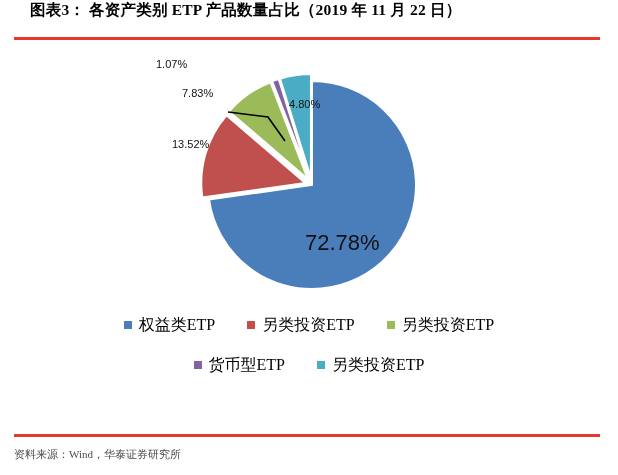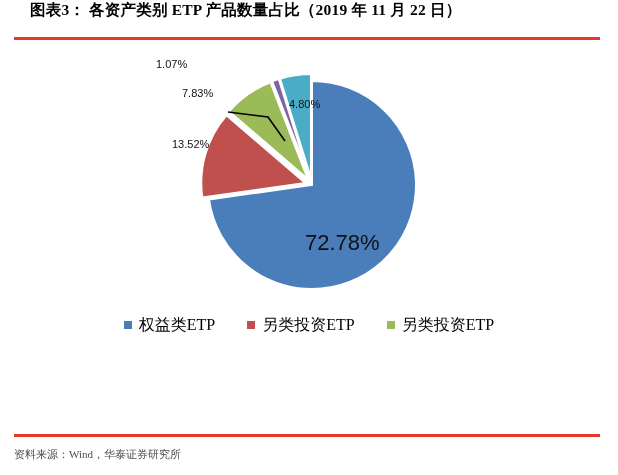--- a/index.html
+++ b/index.html
@@ -153,16 +153,26 @@
       </div>
       <div class="legend-item">
         <span class="legend-swatch" style="background: rgb(192, 80, 77);"></span>
         <span class="legend-label">另类投资ETP</span>
       </div>
       <div class="legend-item">
         <span class="legend-swatch" style="background: rgb(155, 187, 89);"></span>
         <span class="legend-label">另类投资ETP</span>
       </div>
     </div>
+  <div class="legend-row" id="legend-row-2">
+      <div class="legend-item">
+        <span class="legend-swatch" style="background: rgb(128, 100, 162);"></span>
+        <span class="legend-label">货币型ETP</span>
+      </div>
+      <div class="legend-item">
+        <span class="legend-swatch" style="background: rgb(75, 172, 198);"></span>
+        <span class="legend-label">另类投资ETP</span>
+      </div>
+    </div>
 </div>
 
 <div id="footer-rule"></div>
 <div id="source-note">资料来源：Wind，华泰证券研究所</div>
 
 </body></html>

